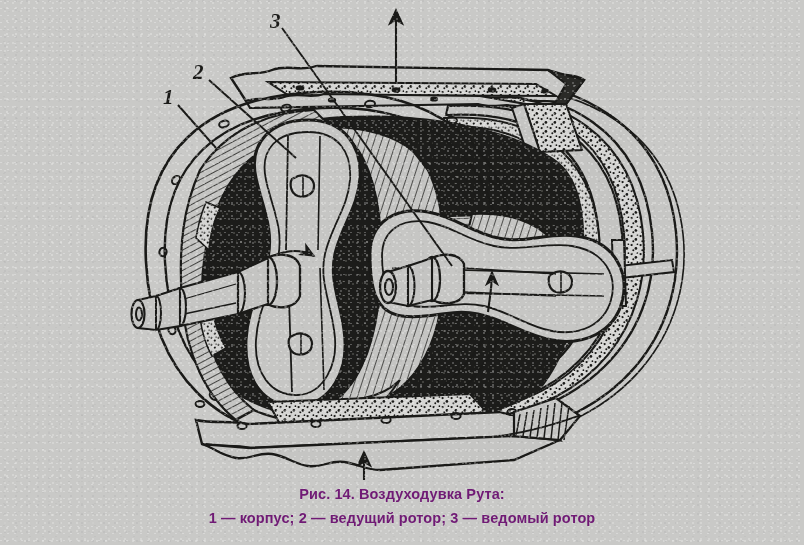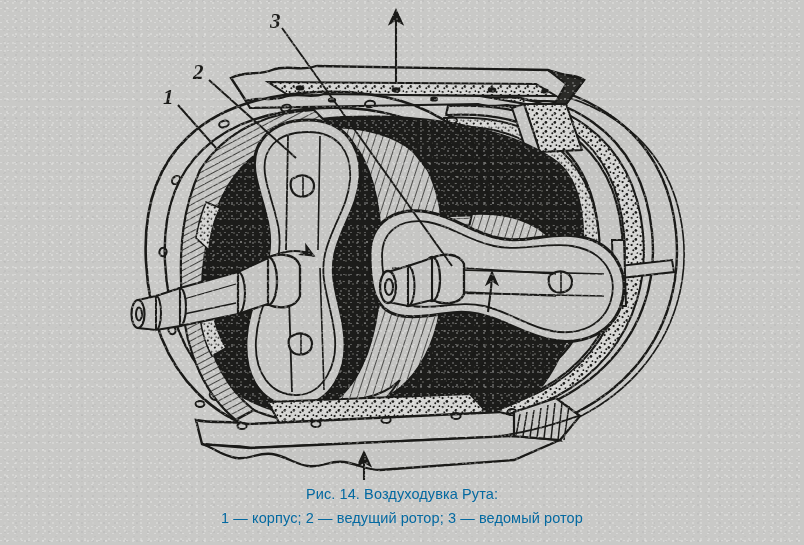--- a/index.html
+++ b/index.html
@@ -19,21 +19,21 @@
       radial-gradient(circle at 78% 61%, rgba(255,255,255,.5) 0 1px, transparent 1px),
       radial-gradient(circle at 31% 77%, rgba(0,0,0,.06) 0 1px, transparent 1px),
       radial-gradient(circle at 62% 41%, rgba(255,255,255,.45) 0 1px, transparent 1px),
       radial-gradient(circle at 91% 15%, rgba(0,0,0,.05) 0 1px, transparent 1px);
     background-size:7px 7px,11px 9px,9px 13px,13px 11px,8px 8px,10px 10px;
   }
   #fig{position:absolute;left:0;top:0;}
 
   .caption{
     position:absolute;left:0;right:0;text-align:center;
-    color:#0369a1;font-size:14.5px;letter-spacing:.1px;white-space:nowrap;
+    color:#701a75;font-size:14.5px;letter-spacing:.1px;white-space:nowrap;font-weight:bold;
   }
   #cap1{top:486px;}
   #cap2{top:510px;}
 </style>
 </head>
 <body>
 
 <div id="page">
 
   <svg id="fig" width="804" height="545" viewBox="0 0 804 545">

